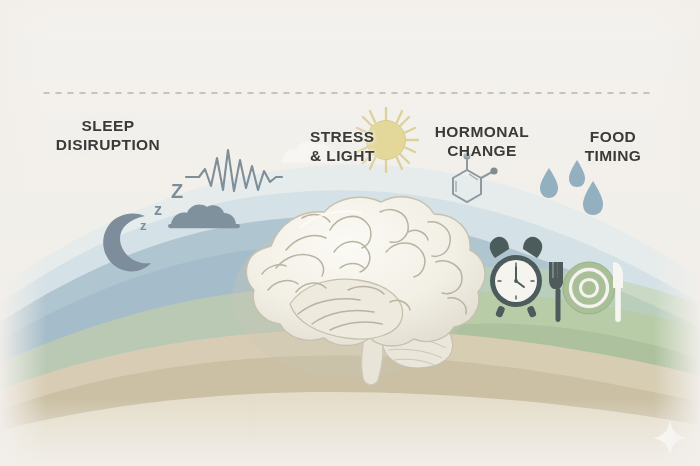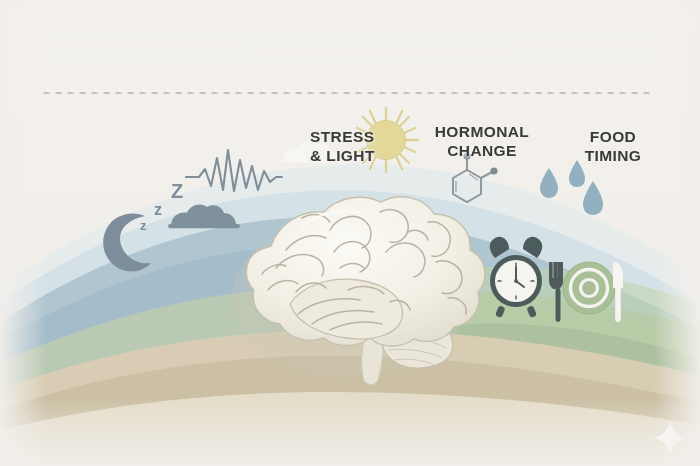--- a/index.html
+++ b/index.html
@@ -264,20 +264,22 @@
 
     <line x1="44" y1="93" x2="656" y2="93" stroke="#b9b5ad" stroke-width="1.5" stroke-dasharray="5 7" stroke-linecap="round"></line>
 
     <path fill="#faf8f5" opacity="0.9" d="M670,420 C672,432 678,437 688,438 C678,439 672,444 670,455 C668,444 662,439 652,438 C662,437 668,432 670,420 Z"></path>
 
     <rect x="0" y="0" width="46" height="466" fill="url(#vignetteL)" opacity="0.95"></rect>
     <rect x="654" y="0" width="46" height="466" fill="url(#vignetteR)" opacity="0.95"></rect>
     <rect x="0" y="0" width="700" height="30" fill="url(#vignetteT)" opacity="0.8"></rect>
   </svg>
 
+  <div class="label" id="label-sleep">SLEEP
+DISIRUPTION</div>
 
   <div class="label" id="label-stress">STRESS
 &amp; LIGHT</div>
 
   <div class="label" id="label-hormonal">HORMONAL
 CHANGE</div>
 
   <div class="label" id="label-food">FOOD
 TIMING</div>
 

